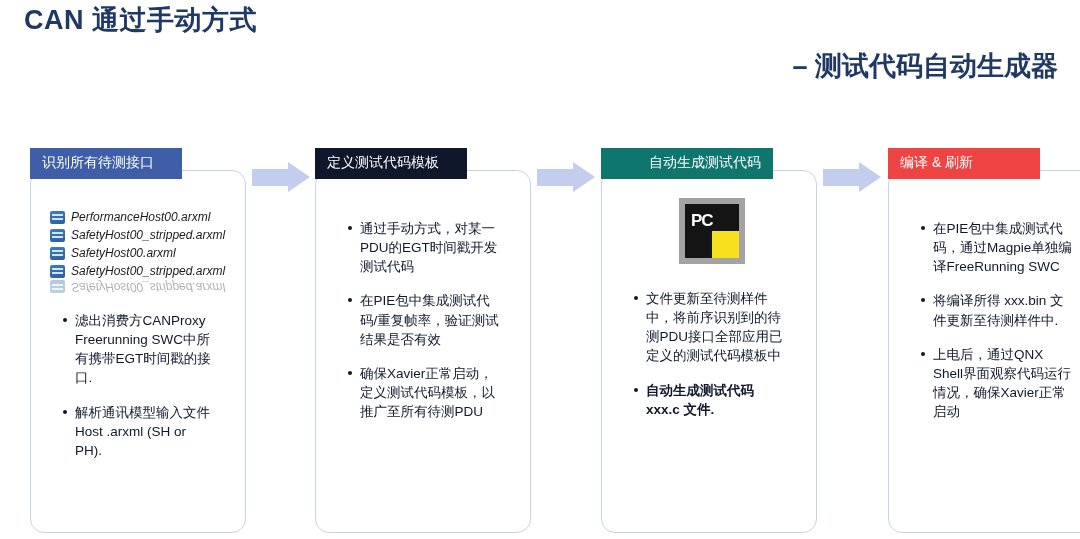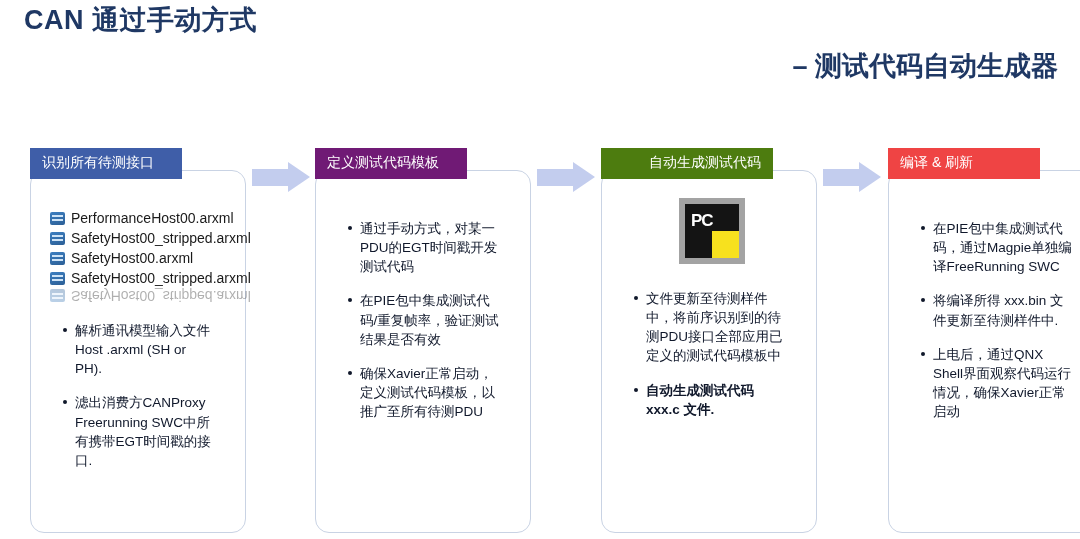--- a/index.html
+++ b/index.html
@@ -70,22 +70,22 @@
     padding: 6px 12px 7px 12px;
     background: #4a6fb5;
     color: #ffffff;
     font-size: 14px;
     border-radius: 0;
     white-space: nowrap;
     z-index: 5;
     box-sizing: border-box;
   }
   .col.c0 .header { background: #3f5ea8; }
-  .col.c1 .header { background: #701a75; }
-  .col.c2 .header { background: #4d7c0f; padding-left: 48px; }
+  .col.c1 .header { background: #0f172a; }
+  .col.c2 .header { background: #0f766e; padding-left: 48px; }
   .col.c3 .header { background: #ef4444; }
 
   .arrow {
     position: absolute;
     top: 14px;
     width: 60px;
     height: 30px;
   }
   .arrow .shaft {
     position: absolute;
@@ -166,23 +166,24 @@
     content: "";
     position: absolute;
     left: 2px;
     top: 3px;
     width: 11px;
     height: 2px;
     background: #cfe4f7;
     box-shadow: 0 4px 0 #cfe4f7;
   }
   .filename {
-    font-size: 14px;
+    font-size: 12px;
     color: #1a1a1a;
     white-space: nowrap;
+    font-style: italic;
   }
   .filerow.ghost {
     opacity: 0.35;
     transform: scaleY(-1);
     margin-top: -2px;
   }
 
   
   .pc-logo {
     position: absolute;
@@ -247,22 +248,22 @@
         <div class="filerow">
           <span class="fileicon"></span>
           <span class="filename">SafetyHost00_stripped.arxml</span>
         </div>
         <div class="filerow ghost">
           <span class="fileicon"></span>
           <span class="filename">SafetyHost00_stripped.arxml</span>
         </div>
       </div>
       <ul class="bullets">
+        <li>滤出消费方CANProxy Freerunning SWC中所有携带EGT时间戳的接口.</li>
         <li>解析通讯模型输入文件 Host .arxml (SH or PH).</li>
-        <li>滤出消费方CANProxy Freerunning SWC中所有携带EGT时间戳的接口.</li>
       </ul>
     </div>
   </div>
 
   <div class="arrow a0">
     <span class="shaft"></span>
       <span class="head"></span>
   </div>
 
   <div class="col c1">

